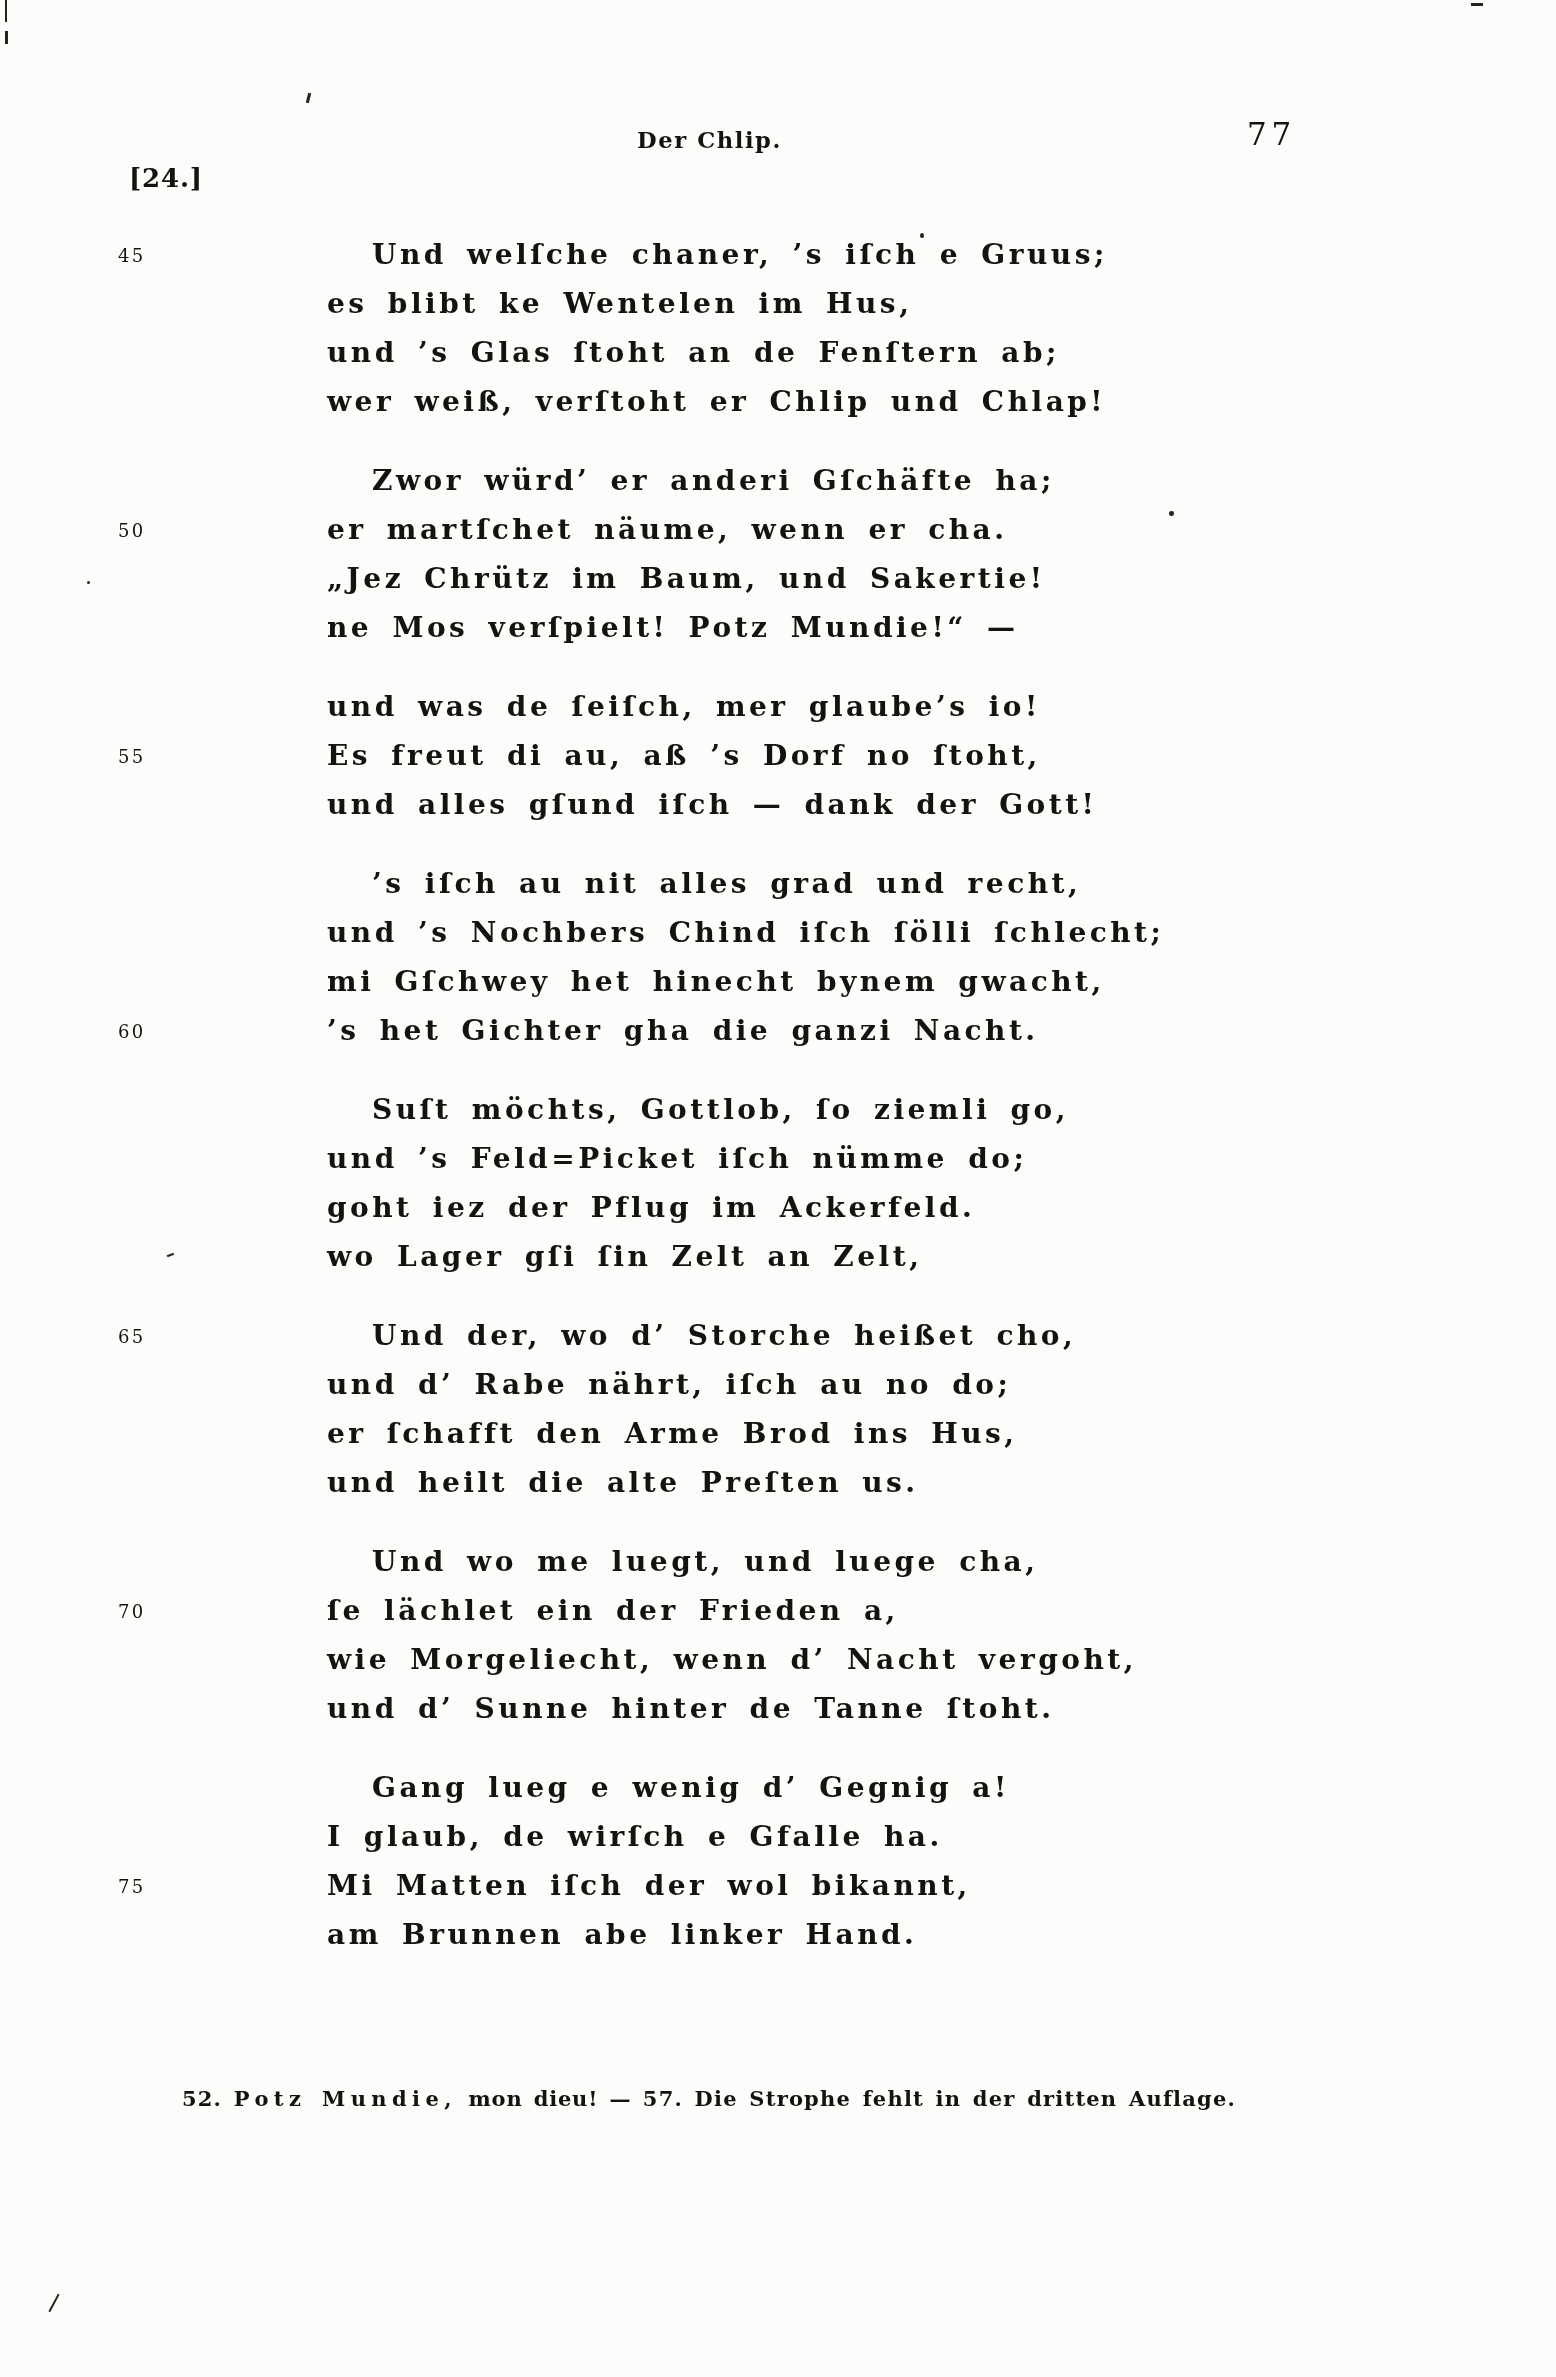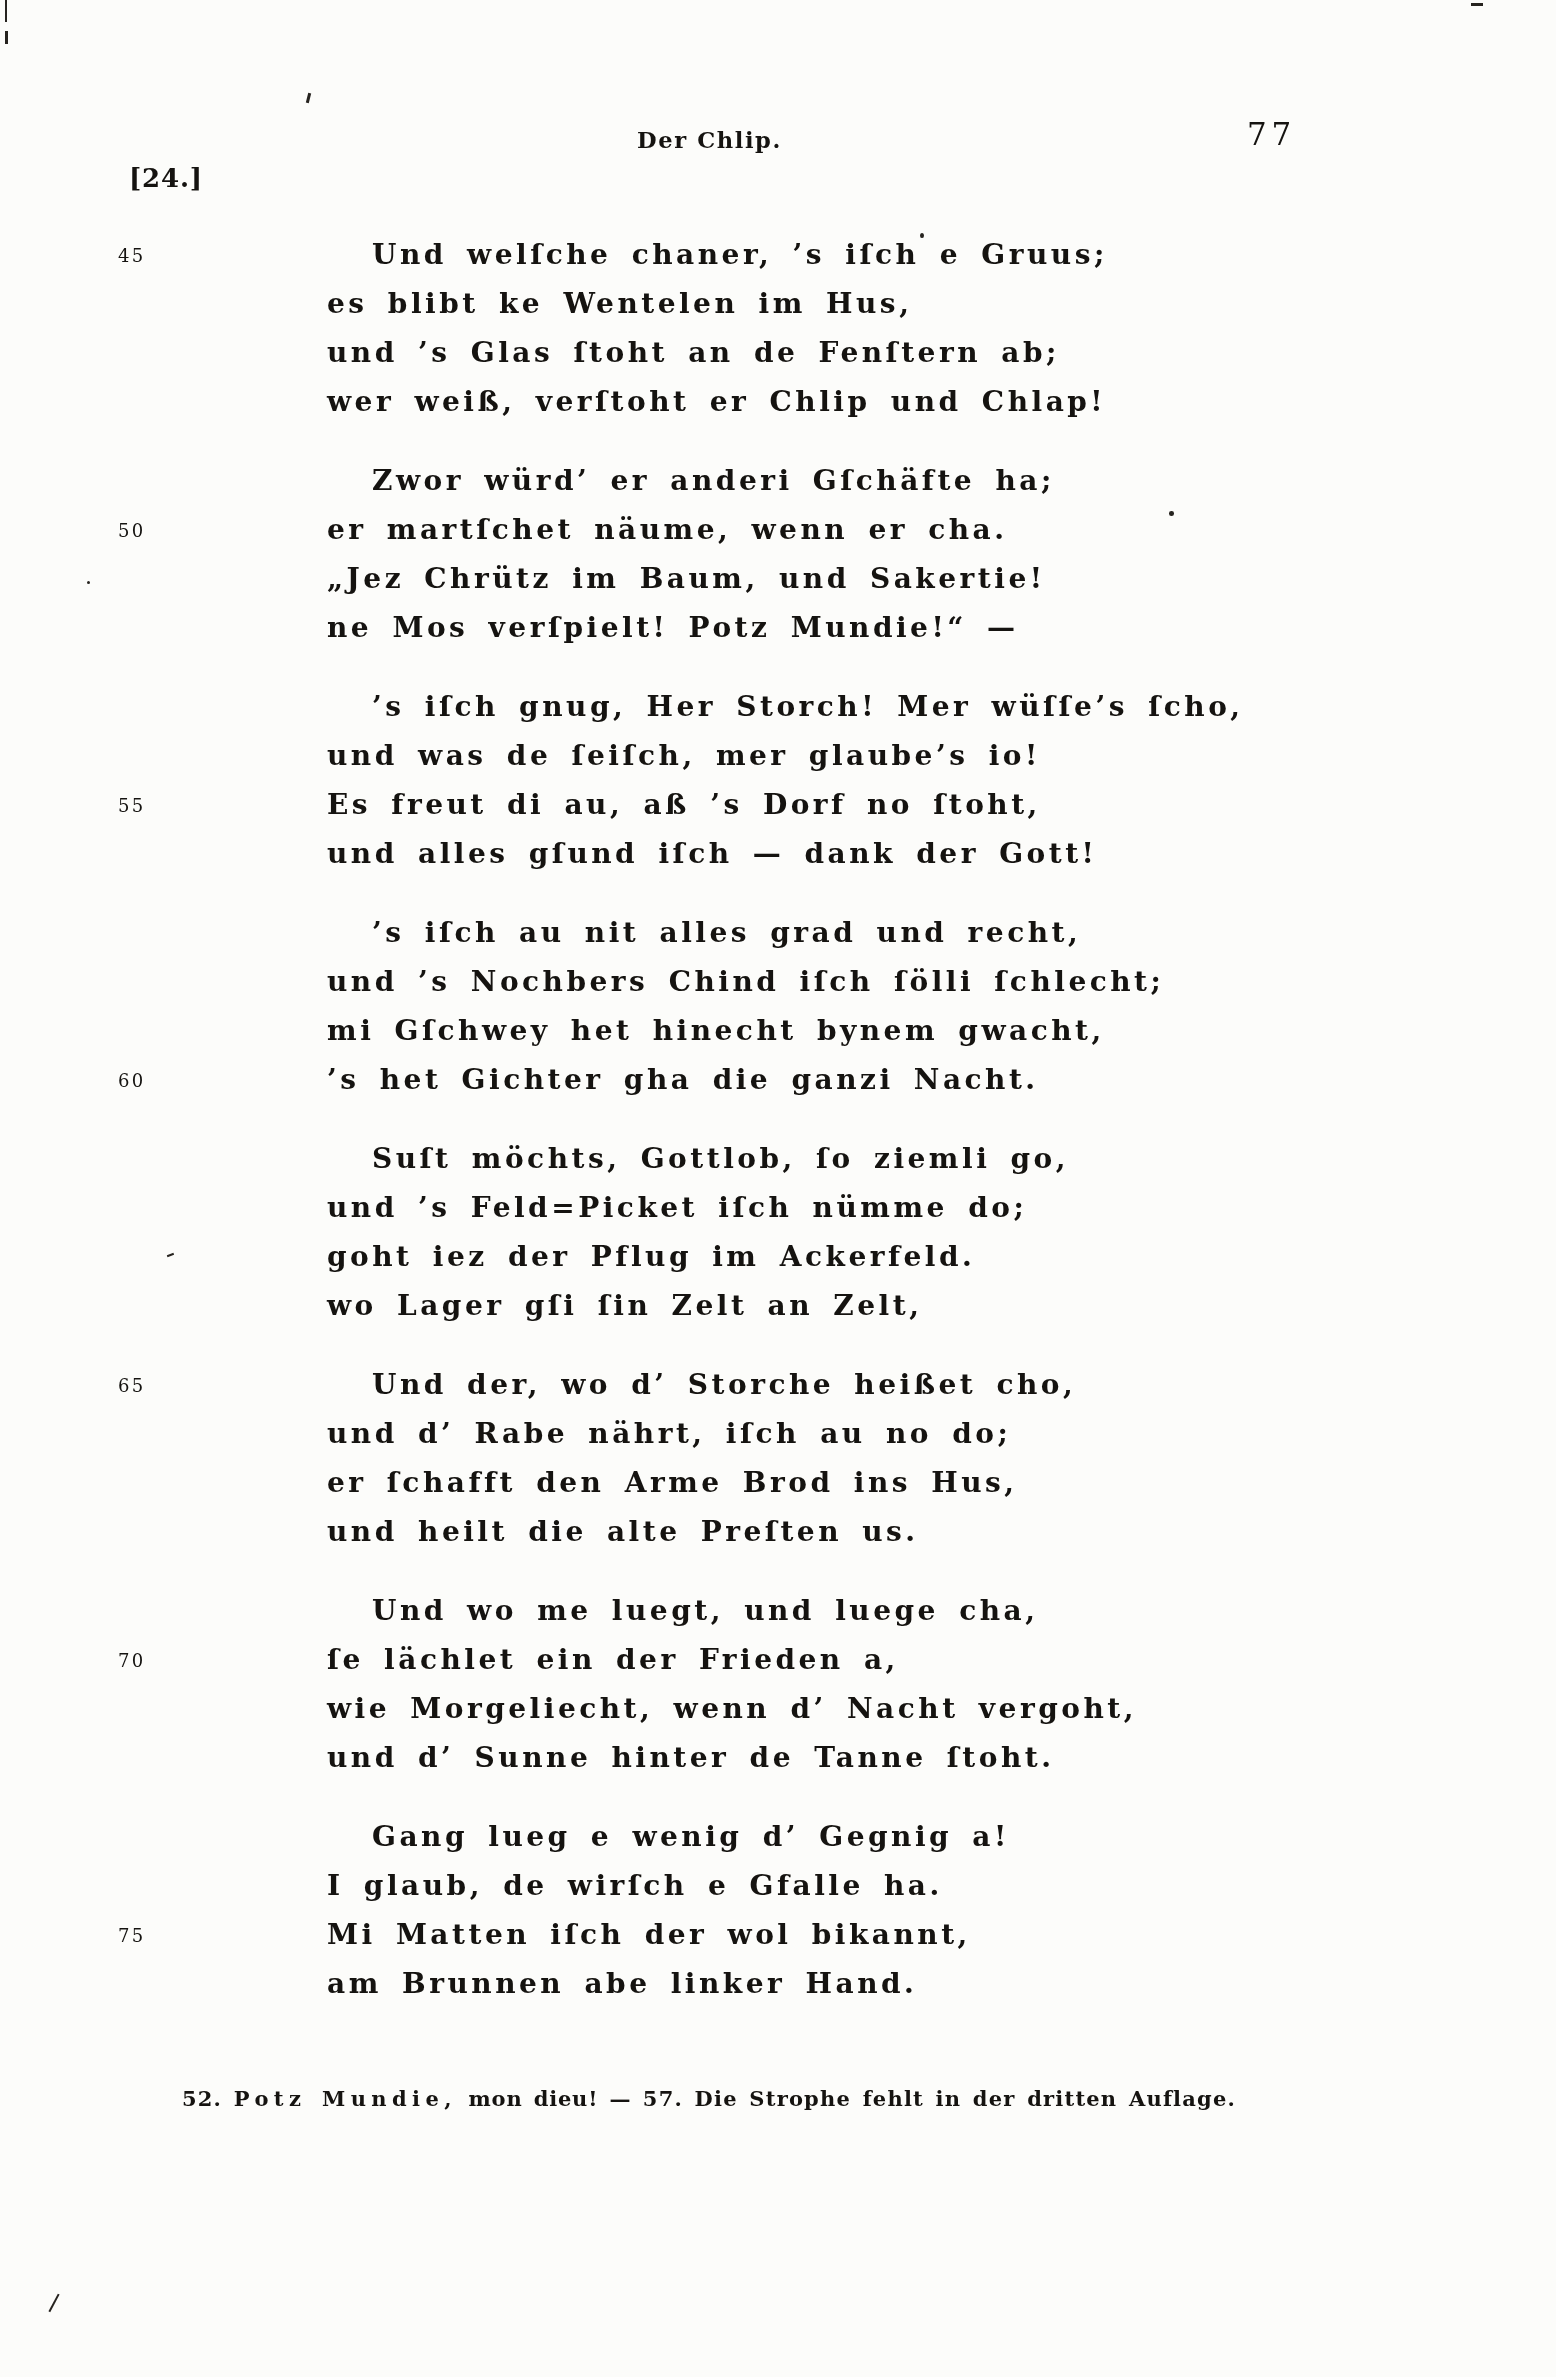--- a/index.html
+++ b/index.html
@@ -76,21 +76,20 @@
     </div>
 
     <div class="stanza">
       <div class="vl indent"><span class="vt">Zwor würd’ er anderi Gſchäfte ha;</span></div>
       <div class="vl"><span class="ln">50</span><span class="vt">er martſchet näume, wenn er cha.</span></div>
       <div class="vl"><span class="vt">„Jez Chrütz im Baum, und Sakertie!</span></div>
       <div class="vl"><span class="vt">ne Mos verſpielt! Potz Mundie!“ —</span></div>
     </div>
 
     <div class="stanza">
-      <div class="vl indent"><span class="vt">’s iſch gnug, Her Storch! Mer wüſſe’s ſcho,</span></div>
       <div class="vl"><span class="vt">und was de ſeiſch, mer glaube’s io!</span></div>
       <div class="vl"><span class="ln">55</span><span class="vt">Es freut di au, aß ’s Dorf no ſtoht,</span></div>
       <div class="vl"><span class="vt">und alles gſund iſch — dank der Gott!</span></div>
     </div>
 
     <div class="stanza">
       <div class="vl indent"><span class="vt">’s iſch au nit alles grad und recht,</span></div>
       <div class="vl"><span class="vt">und ’s Nochbers Chind iſch ſölli ſchlecht;</span></div>
       <div class="vl"><span class="vt">mi Gſchwey het hinecht bynem gwacht,</span></div>
       <div class="vl"><span class="ln">60</span><span class="vt">’s het Gichter gha die ganzi Nacht.</span></div>

